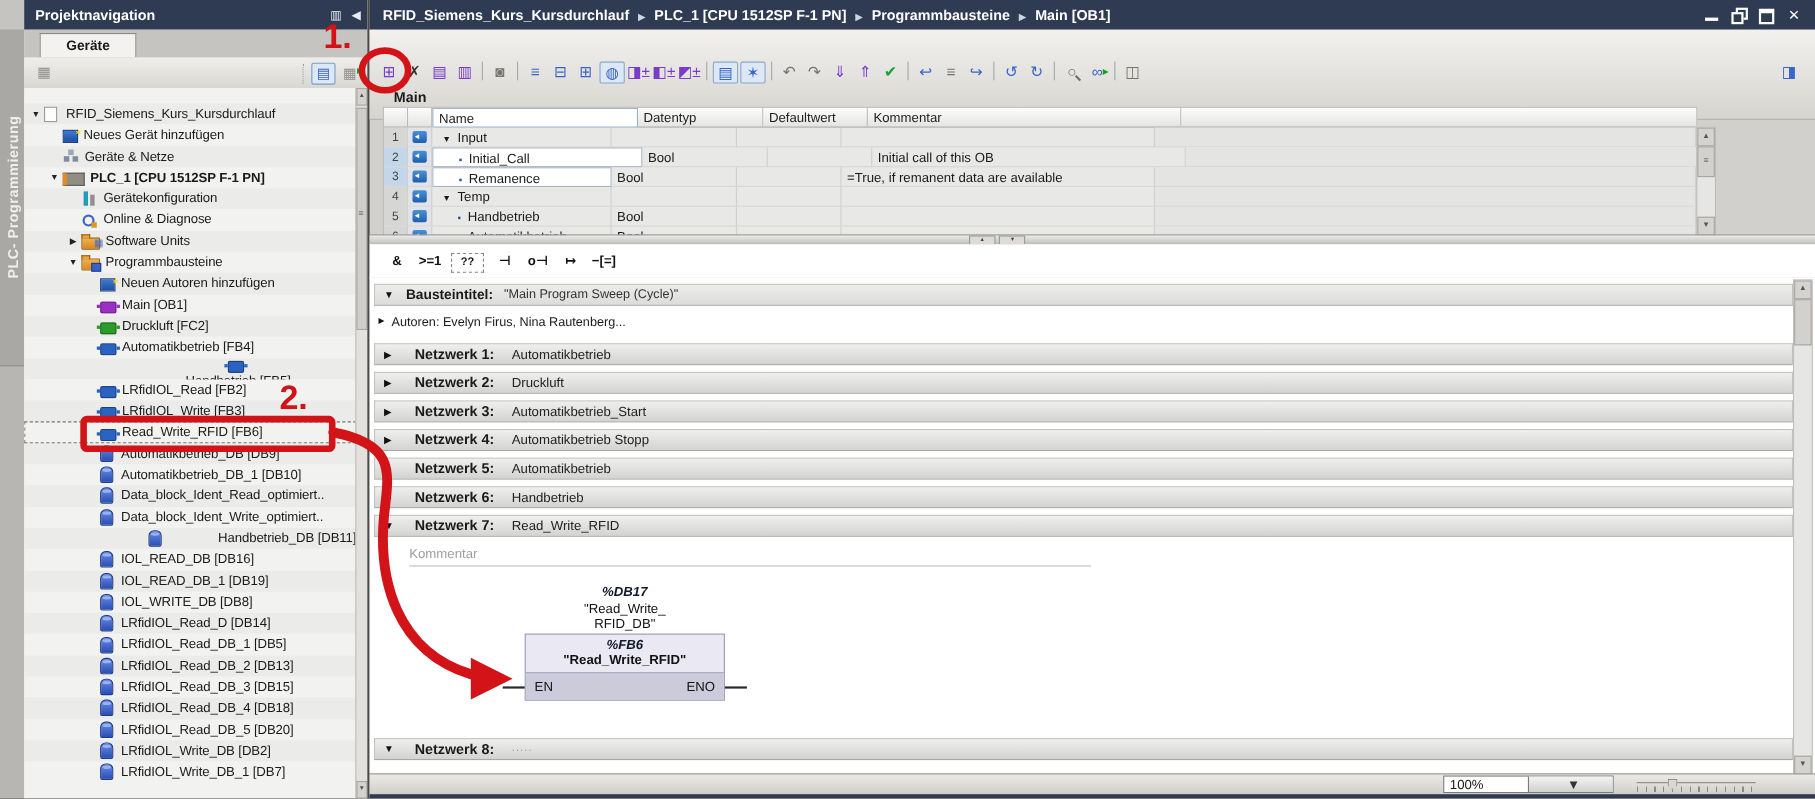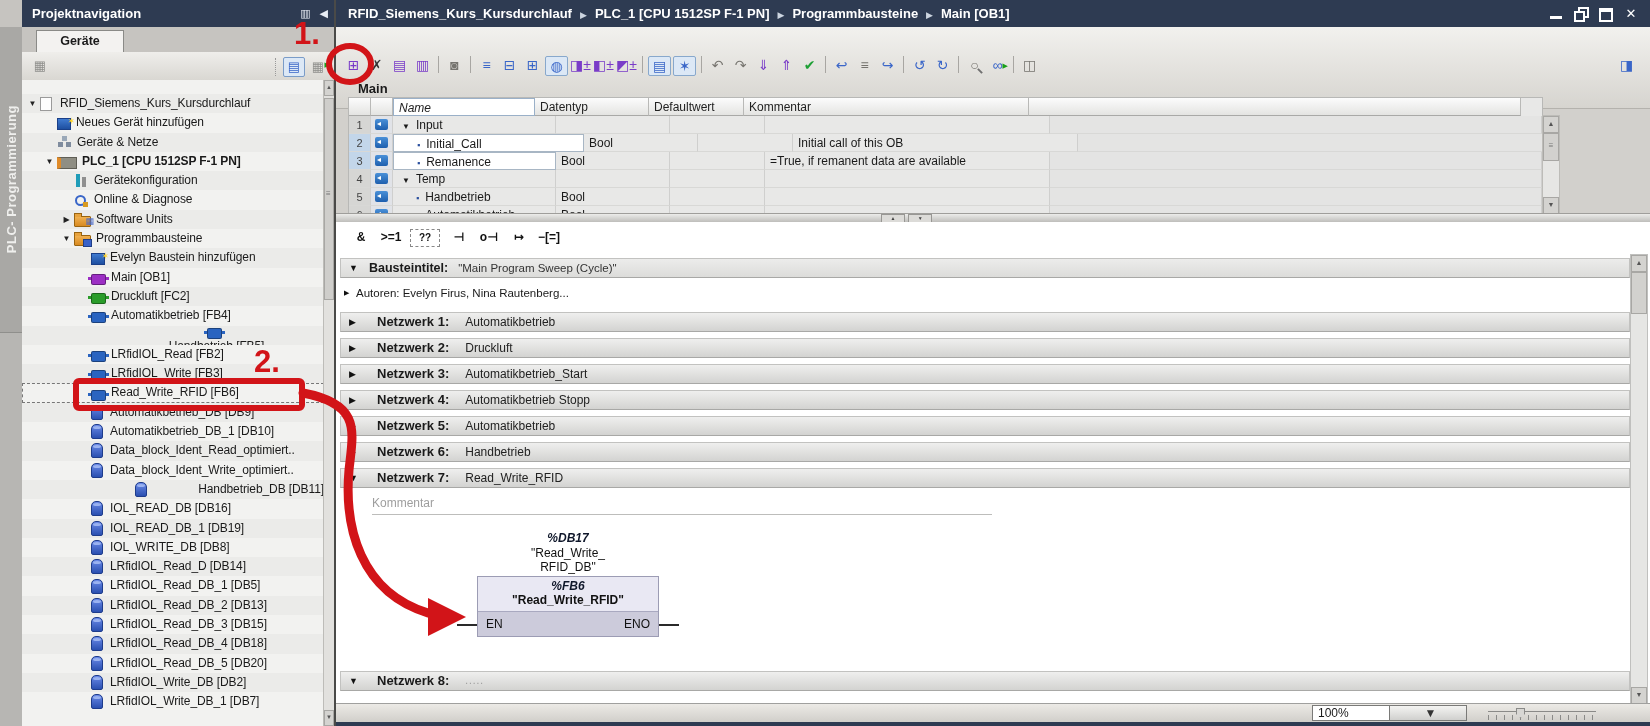--- a/index.html
+++ b/index.html
@@ -232,21 +232,21 @@
           <span class="tlabel">Software Units</span>
         </div>
         <div class="trow" style="padding-left: 38px;">
           <span class="tcaret">▼</span>
           <span class="ti ti-folder-blocks"></span>
           <span class="tlabel">Programmbausteine</span>
         </div>
         <div class="trow" style="padding-left: 55px;">
           <span class="tcaret"></span>
           <span class="ti ti-add-block"></span>
-          <span class="tlabel">Evelyn Baustein hinzufügen</span>
+          <span class="tlabel">Neuen Autoren hinzufügen</span>
         </div>
         <div class="trow" style="padding-left: 55px;">
           <span class="tcaret"></span>
           <span class="ti ti-ob-block"></span>
           <span class="tlabel">Main [OB1]</span>
         </div>
         <div class="trow" style="padding-left: 55px;">
           <span class="tcaret"></span>
           <span class="ti ti-fc-block"></span>
           <span class="tlabel">Druckluft [FC2]</span>
@@ -377,21 +377,21 @@
 
     <div class="etoolbar" id="etoolbar"><span class="tbi c-pu">⊞</span><span class="tbi c-dk">✗</span><span class="tbi c-pu">▤</span><span class="tbi c-pu">▥</span><span class="tsep"></span><span class="tbi c-gy">◙</span><span class="tsep"></span><span class="tbi c-bl">≡</span><span class="tbi c-bl">⊟</span><span class="tbi c-bl">⊞</span><span class="tbi c-bl boxed">◍</span><span class="tbi c-pu">◨±</span><span class="tbi c-pu">◧±</span><span class="tbi c-pu">◩±</span><span class="tsep"></span><span class="tbi c-bl boxed">▤</span><span class="tbi c-bl boxed">✶</span><span class="tsep"></span><span class="tbi c-gy">↶</span><span class="tbi c-gy">↷</span><span class="tbi c-pu">⇓</span><span class="tbi c-pu">⇑</span><span class="tbi c-gn">✔</span><span class="tsep"></span><span class="tbi c-bl">↩</span><span class="tbi c-gy">≡</span><span class="tbi c-bl">↪</span><span class="tsep"></span><span class="tbi c-bl">↺</span><span class="tbi c-bl">↻</span><span class="tsep"></span><span class="tbi c-gy mag">○</span><span class="tbi c-bl glasses">∞</span><span class="tsep"></span><span class="tbi c-gy">◫</span></div>
     <span class="tbi c-bl etb-right" id="etb-right">◨</span>
 
     <div class="main-label">Main</div>
 
     <div class="vtable" id="vtable">
         <div class="vrow vhead">
           <div class="vcell" style="width: 22px;"></div>
           <div class="vcell" style="width: 22px;"></div>
-          <div class="vcell vname-h" style="width: 142px; font-style: italic;">Name</div>
+          <div class="vcell vname-h" style="width: 187px;">Name</div>
           <div class="vcell" style="width: 114px;">Datentyp</div>
           <div class="vcell" style="width: 95px;">Defaultwert</div>
           <div class="vcell" style="width: 285px;">Kommentar</div>
           <div class="vcell" style="width: 492px;"></div>
         </div>
         <div class="vrow">
           <div class="vcell vnum" style="width: 22px;">1</div>
           <div class="vcell vic" style="width: 22px;">
             <span class="vicon"></span>
           </div>

